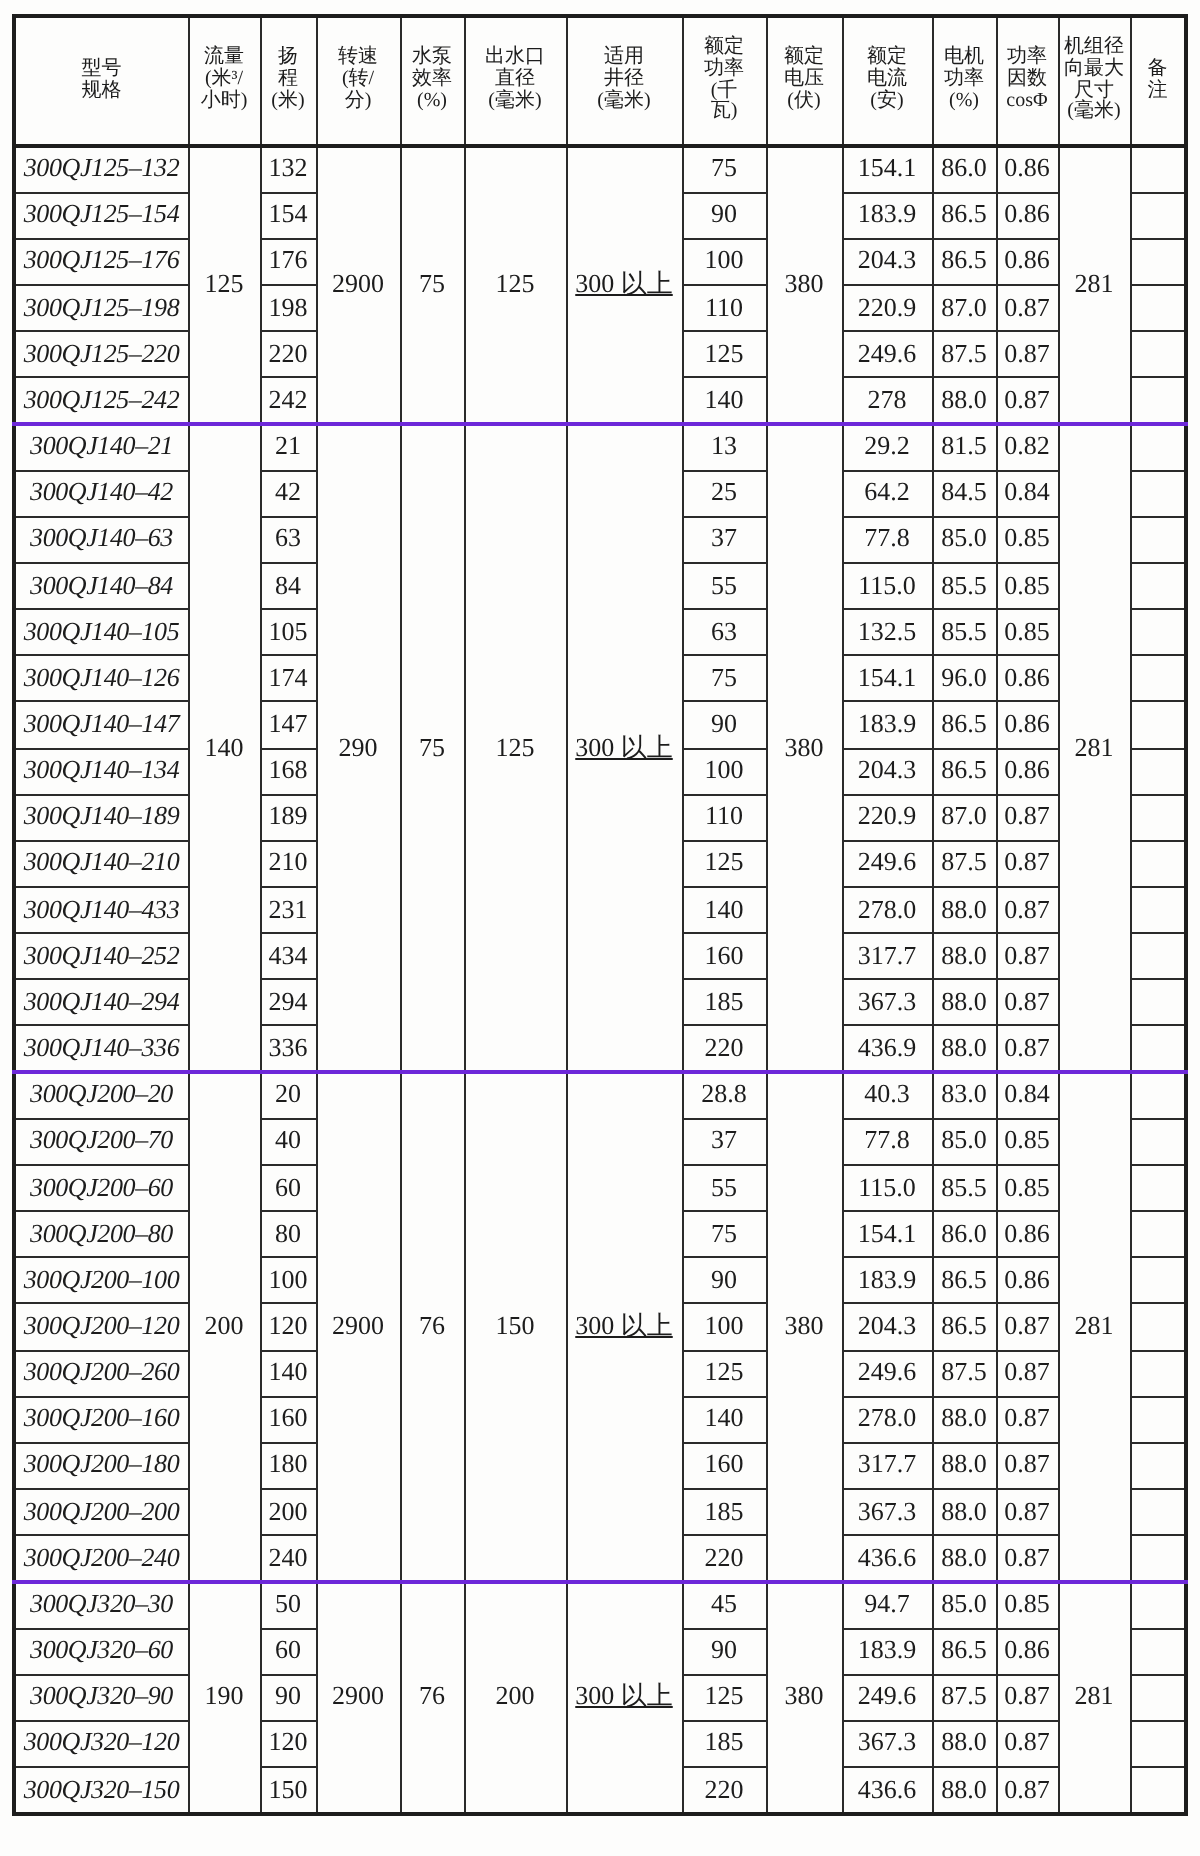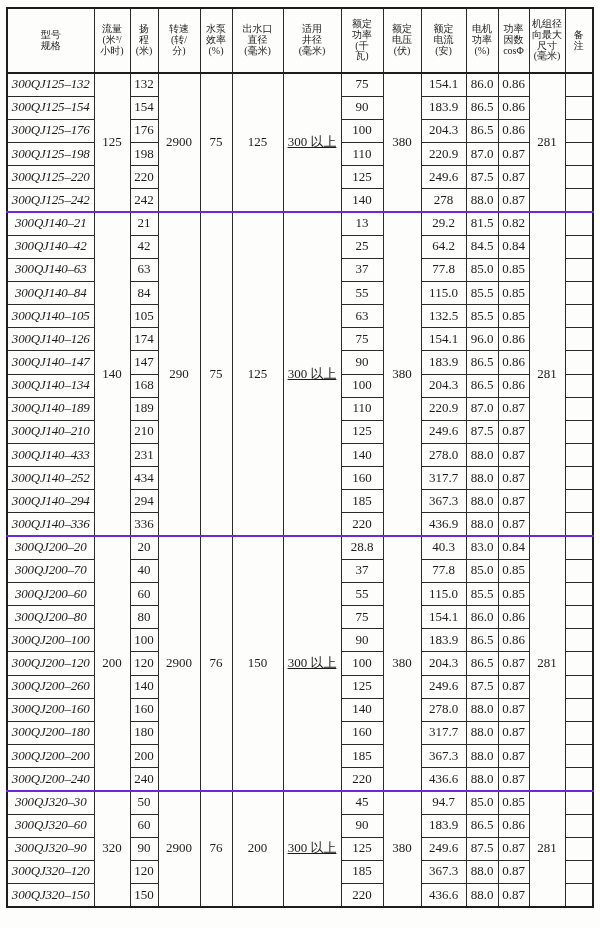--- a/index.html
+++ b/index.html
@@ -436,21 +436,21 @@
           <td class="cell-model">300QJ200–240</td>
           <td>240</td>
           <td>220</td>
           <td>436.6</td>
           <td>88.0</td>
           <td>0.87</td>
           <td></td>
         </tr>
         <tr class="group-start">
           <td class="cell-model">300QJ320–30</td>
-          <td rowspan="5">320</td>
+          <td rowspan="5">190</td>
           <td>50</td>
           <td rowspan="5">2900</td>
           <td rowspan="5">76</td>
           <td rowspan="5">200</td>
           <td rowspan="5" class="multiline">300
 以上</td>
           <td>45</td>
           <td rowspan="5">380</td>
           <td>94.7</td>
           <td>85.0</td>

